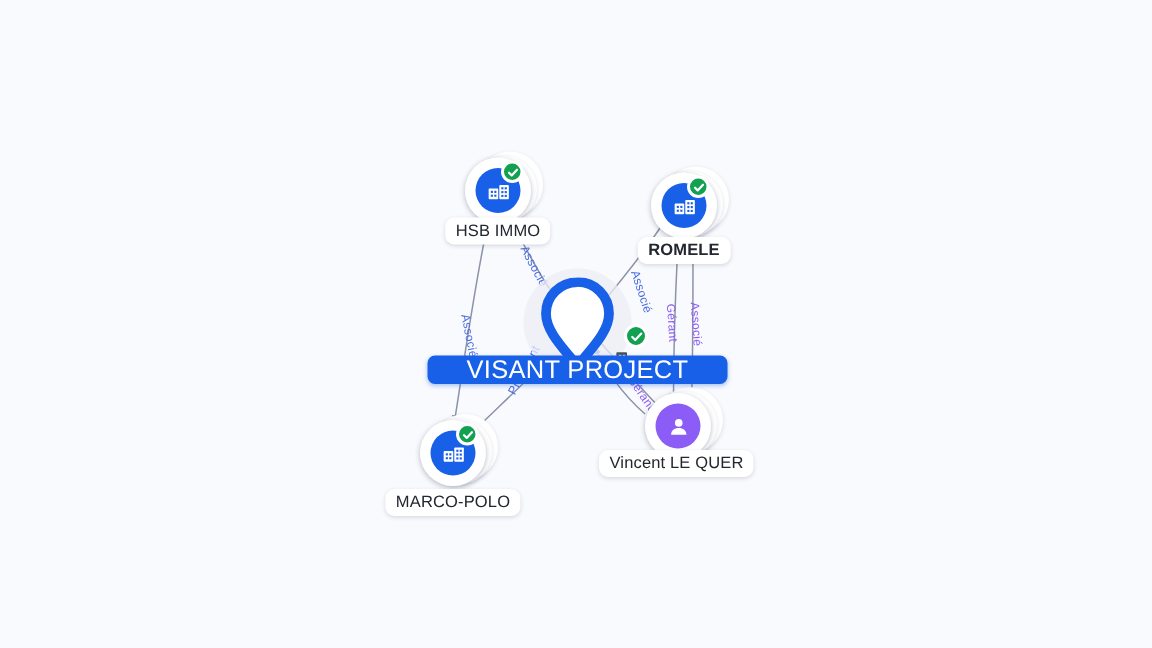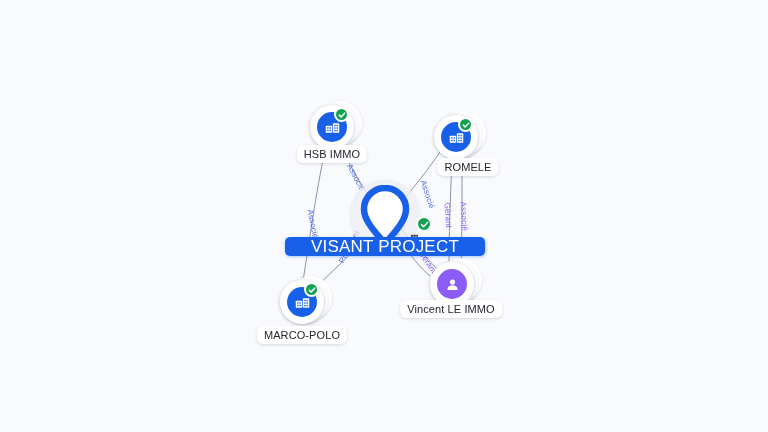--- a/index.html
+++ b/index.html
@@ -261,21 +261,21 @@
               <rect x="17.6" y="15.4" width="2" height="2" fill="#1860e8"></rect>
             </svg>
           </div>
         </div>
         <div class="badge" style="background: rgb(18, 161, 80);">
           <svg width="8" height="8" viewBox="0 0 12 12">
             <path d="M2 6.2 L4.7 8.9 L10 3.2" fill="none" stroke="#ffffff" stroke-width="2.2" stroke-linecap="round" stroke-linejoin="round"></path>
           </svg>
         </div>
       </div>
-      <div class="caption" style="left: 468px; top: 158px; color: rgb(34, 38, 46);">ROMELE</div>
+      <div class="caption" style="left: 456px; top: 158px; color: rgb(34, 38, 46); font-weight: bold;">ROMELE</div>
       <div class="node" style="left: 302px; top: 302px;">
         <div class="stack s3"></div>
         <div class="stack s2"></div>
         <div class="stack s1"></div>
         <div class="disc">
           <div class="inner-circle company" style="background: rgb(24, 96, 232);">
             <svg width="17" height="17" viewBox="0 0 24 24">
               <rect x="2.5" y="9.5" width="9" height="10" rx="0.8" fill="#ffffff"></rect>
               <rect x="12.5" y="6" width="9" height="13.5" rx="0.8" fill="#ffffff"></rect>
               <rect x="4.5" y="11.6" width="2" height="2" fill="#1860e8"></rect>
@@ -304,21 +304,21 @@
         <div class="stack s1"></div>
         <div class="disc">
           <div class="inner-circle person" style="background: rgb(139, 92, 246);">
             <svg width="17" height="17" viewBox="0 0 24 24">
               <circle cx="12" cy="8.4" r="3.6" fill="#ffffff"></circle>
               <path d="M4.8 19.6 C4.8 15.4 8 13.2 12 13.2 C16 13.2 19.2 15.4 19.2 19.6 Z" fill="#ffffff"></path>
             </svg>
           </div>
         </div>
       </div>
-      <div class="caption" style="left: 451px; top: 300px; color: rgb(34, 38, 46);">Vincent LE IMMO</div>
+      <div class="caption" style="left: 451px; top: 300px; color: rgb(34, 38, 46);">Vincent LE QUER</div>
     </div>
 
   <div class="focus-node" id="focus-node" style="left: 385px; top: 215px;">
     <div class="focus-halo"></div>
     <div class="pin-wrap">
       <svg width="50" height="62" viewBox="0 0 50 62" xmlns="http://www.w3.org/2000/svg">
         <path d="M25 3 C13.4 3 4 12.4 4 24 C4 36.6 16.5 48 25 59 C33.5 48 46 36.6 46 24 C46 12.4 36.6 3 25 3 Z" fill="#ffffff" stroke="#1860e8" stroke-width="6.5" stroke-linejoin="round"></path>
       </svg>
     </div>
     <div class="pin-icon">

